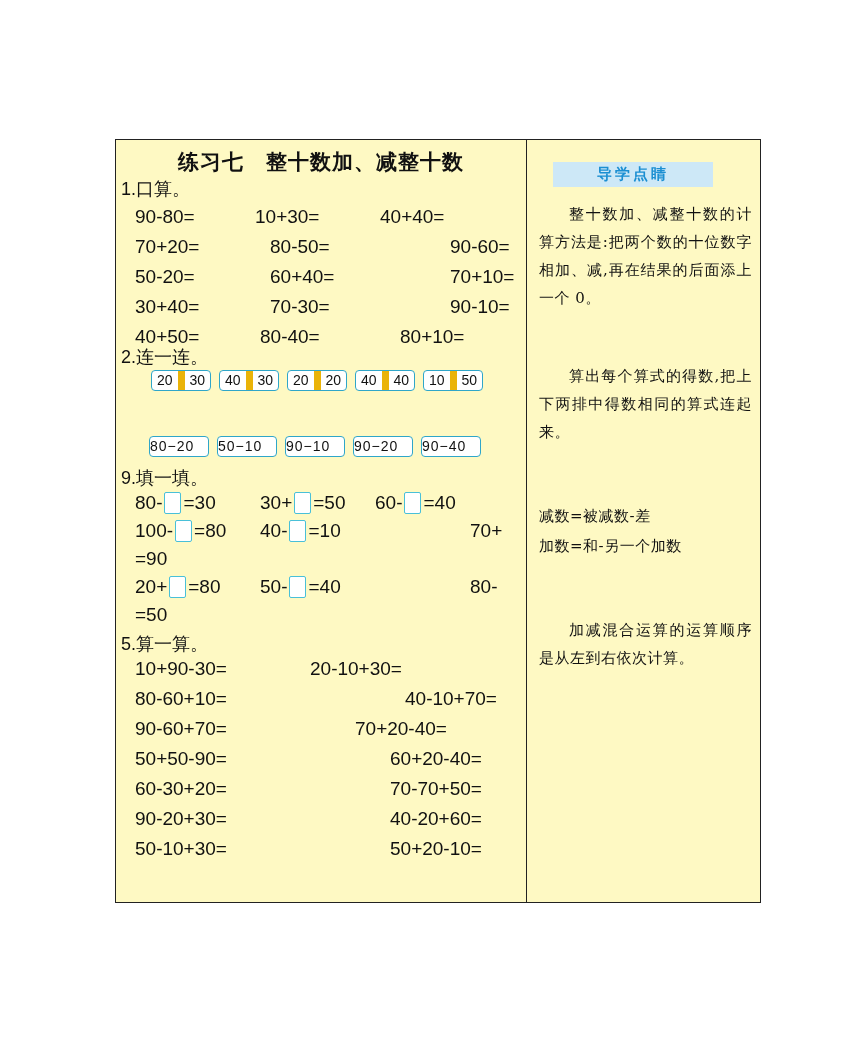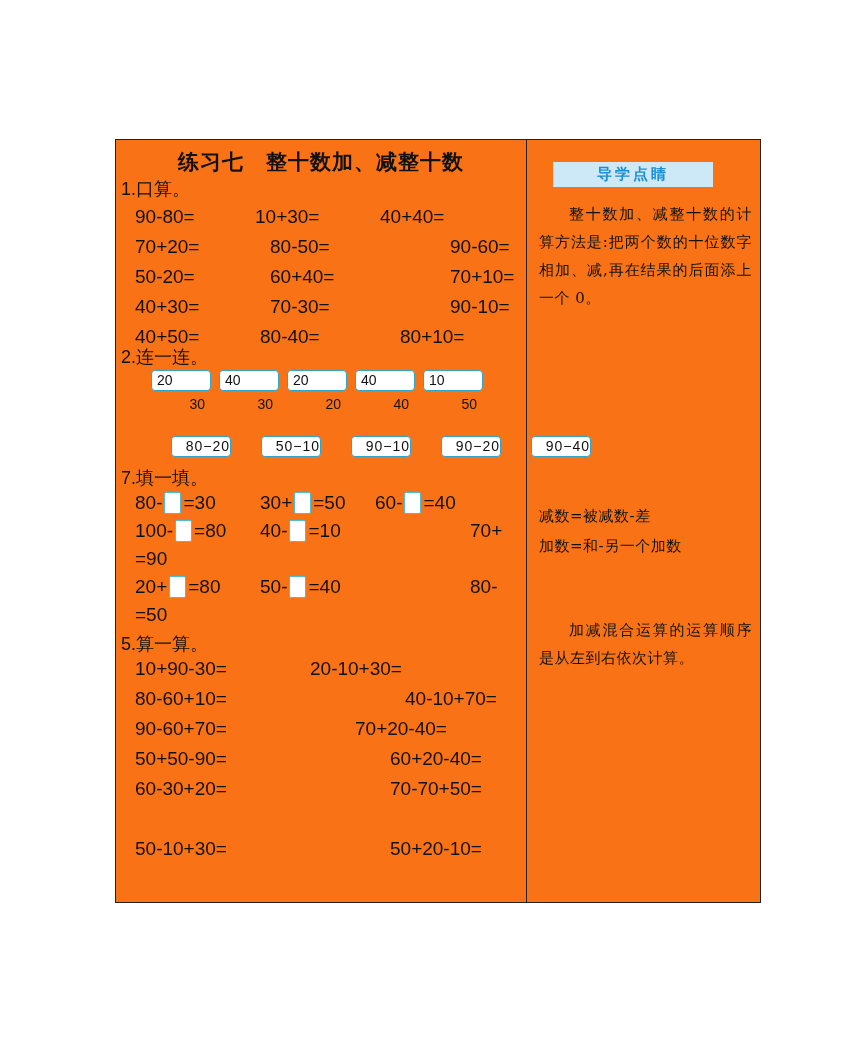--- a/index.html
+++ b/index.html
@@ -3,41 +3,41 @@
 <meta charset="utf-8">
 <style>
   * { margin:0; padding:0; box-sizing:border-box; }
   html,body { background:#ffffff; }
   body {
     width:863px; height:1061px; position:relative;
     font-family:"Liberation Sans", sans-serif; color:#111;
   }
   .frame {
     position:absolute; left:115px; top:139px; width:646px; height:764px;
-    border:1.5px solid #222; background:#f97316;
+    border:1.5px solid #222; background:#fef9c3;
   }
   .left-col { position:absolute; left:0; top:0; width:410px; height:100%; }
   .right-col { position:absolute; left:410px; top:0; width:234px; height:100%; border-left:1.5px solid #222; }
 
   .title {
     position:absolute; top:8px; left:0; width:100%; text-align:center;
     font-family:"DejaVu Serif", serif; font-weight:bold; font-size:21px; letter-spacing:1px;
   }
   .sec-label { position:absolute; left:5px; font-family:Liberation Sans, sans-serif; font-size:18px; white-space:nowrap; }
   .row { position:absolute; left:14px; width:100%; height:28px; }
   .expr { position:absolute; top:0; white-space:nowrap; font-size:19px; }
 
   .tagrow { position:absolute; display:flex; gap:8px; }
   .tag {
     width:60px; height:21px; border:1.5px solid #2fa6c9; border-radius:4px;
     background:#fff; display:flex; align-items:stretch; font-size:14px;
   }
   .tag .half { flex:1; text-align:center; line-height:18px; }
-  .tag .half.r { border-left:7px solid #eab308;margin-top:24px; }
-  .tag.single { display:block; text-align:right; line-height:18px; letter-spacing:1px;margin-left:22px; }
+  .tag .half.r { border-left:7px solid #eab308; }
+  .tag.single { display:block; text-align:left; line-height:18px; letter-spacing:1px; }
 
   .fillbox {
     display:inline-block; width:17px; height:22px; border:1.5px solid #49c0d8;
     border-radius:2px; vertical-align:-5px; margin:0 2px; background:#fff;
   }
 
   .banner {
     position:absolute; top:22px; left:26px; width:160px; height:25px;
     background:#cde8f7; text-align:center; line-height:25px;
     font-size:15px; font-weight:bold; color:#1b8fd2; letter-spacing:3px;
@@ -77,21 +77,21 @@
       <span class="expr" style="left:5px">70+20=</span>
       <span class="expr" style="left:140px">80-50=</span>
       <span class="expr" style="left:320px">90-60=</span>
     </div>
     <div class="row" style="top:126px">
       <span class="expr" style="left:5px">50-20=</span>
       <span class="expr" style="left:140px">60+40=</span>
       <span class="expr" style="left:320px">70+10=</span>
     </div>
     <div class="row" style="top:156px">
-      <span class="expr" style="left:5px">40+30=</span>
+      <span class="expr" style="left:5px">30+40=</span>
       <span class="expr" style="left:140px">70-30=</span>
       <span class="expr" style="left:320px">90-10=</span>
     </div>
     <div class="row" style="top:186px">
       <span class="expr" style="left:5px">40+50=</span>
       <span class="expr" style="left:130px">80-40=</span>
       <span class="expr" style="left:270px">80+10=</span>
     </div>
 
     <div class="sec-label" style="top:205px">2.连一连。</div>
@@ -120,21 +120,21 @@
     </div>
 
     <div class="tagrow" style="top:296px; left:33px">
       <div class="tag single">80−20</div>
       <div class="tag single">50−10</div>
       <div class="tag single">90−10</div>
       <div class="tag single">90−20</div>
       <div class="tag single">90−40</div>
     </div>
 
-    <div class="sec-label" style="top:326px">7.填一填。</div>
+    <div class="sec-label" style="top:326px">9.填一填。</div>
 
     <div class="row" style="top:352px">
       <span class="expr" style="left:5px"><span>80-</span><span class="fillbox"></span><span>=30</span></span>
       <span class="expr" style="left:130px"><span>30+</span><span class="fillbox"></span><span>=50</span></span>
       <span class="expr" style="left:245px"><span>60-</span><span class="fillbox"></span><span>=40</span></span>
     </div>
     <div class="row" style="top:380px">
       <span class="expr" style="left:5px"><span>100-</span><span class="fillbox"></span><span>=80</span></span>
       <span class="expr" style="left:130px"><span>40-</span><span class="fillbox"></span><span>=10</span></span>
       <span class="expr" style="left:340px">70+</span>
@@ -166,33 +166,38 @@
       <span class="expr" style="left:225px">70+20-40=</span>
     </div>
     <div class="row" style="top:608px">
       <span class="expr" style="left:5px">50+50-90=</span>
       <span class="expr" style="left:260px">60+20-40=</span>
     </div>
     <div class="row" style="top:638px">
       <span class="expr" style="left:5px">60-30+20=</span>
       <span class="expr" style="left:260px">70-70+50=</span>
     </div>
+    <div class="row" style="top:668px">
+      <span class="expr" style="left:5px">90-20+30=</span>
+      <span class="expr" style="left:260px">40-20+60=</span>
+    </div>
     <div class="row" style="top:698px">
       <span class="expr" style="left:5px">50-10+30=</span>
       <span class="expr" style="left:260px">50+20-10=</span>
     </div>
 
   </div>
 
   <div class="right-col">
 
     <div class="banner">
       <span>导学点睛</span>
     </div>
 
     <div class="note indent" style="top:60px">整十数加、减整十数的计算方法是:把两个数的十位数字相加、减,再在结果的后面添上一个 0。</div>
+    <div class="note indent" style="top:222px">算出每个算式的得数,把上下两排中得数相同的算式连起来。</div>
     <div class="note" style="top:362px">减数=被减数-差</div>
     <div class="note" style="top:392px">加数=和-另一个加数</div>
     <div class="note indent" style="top:476px">加减混合运算的运算顺序是从左到右依次计算。</div>
 
   </div>
 
 </div>
 
 </body></html>

